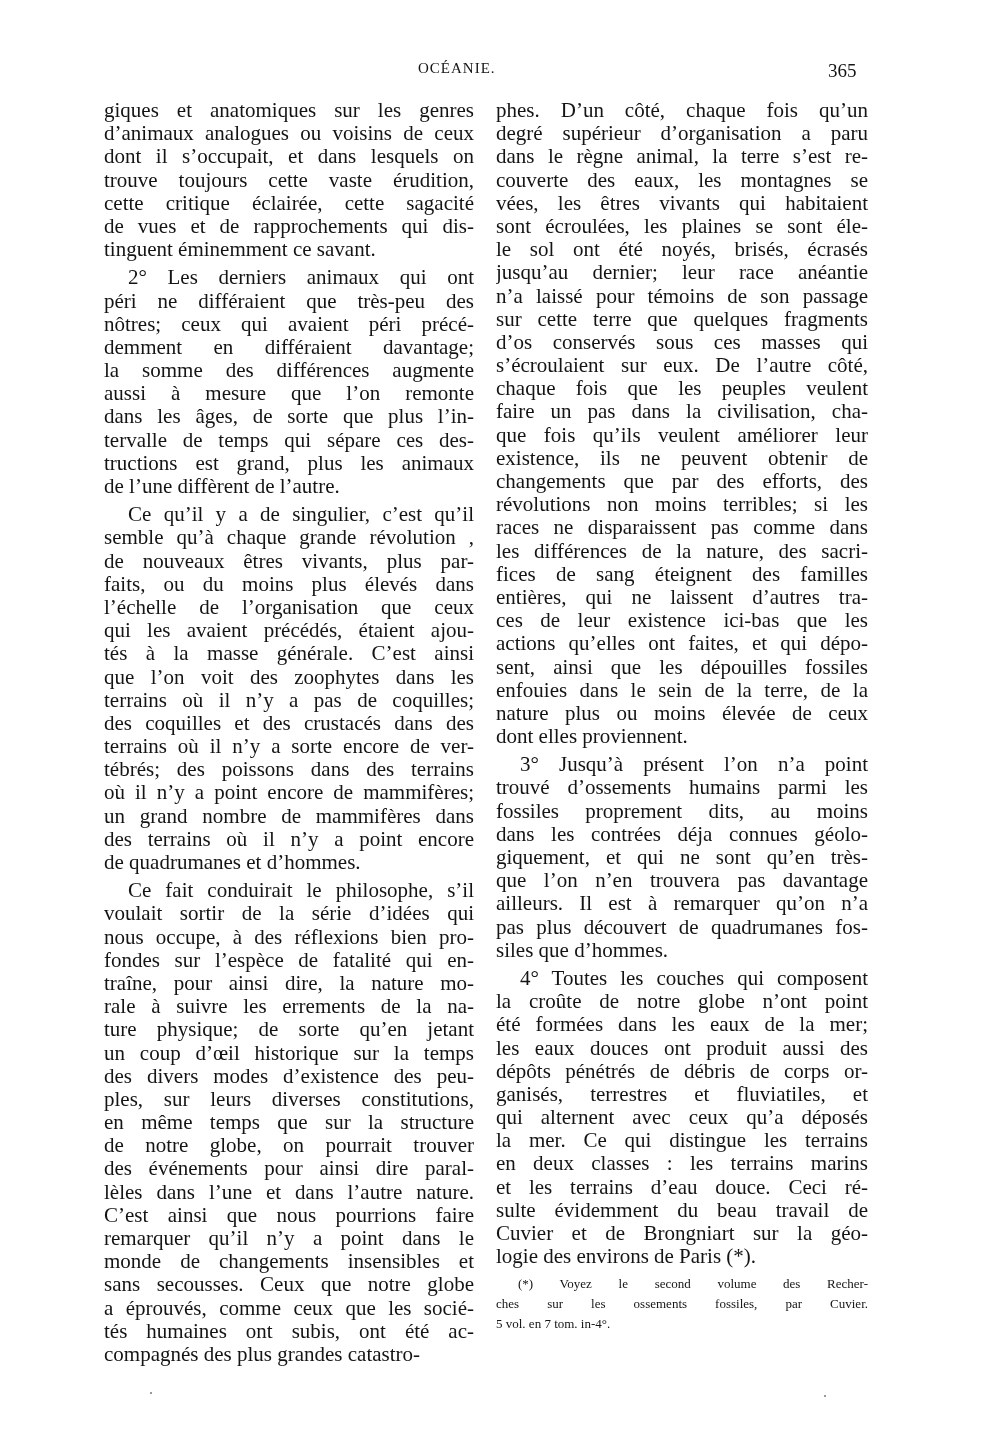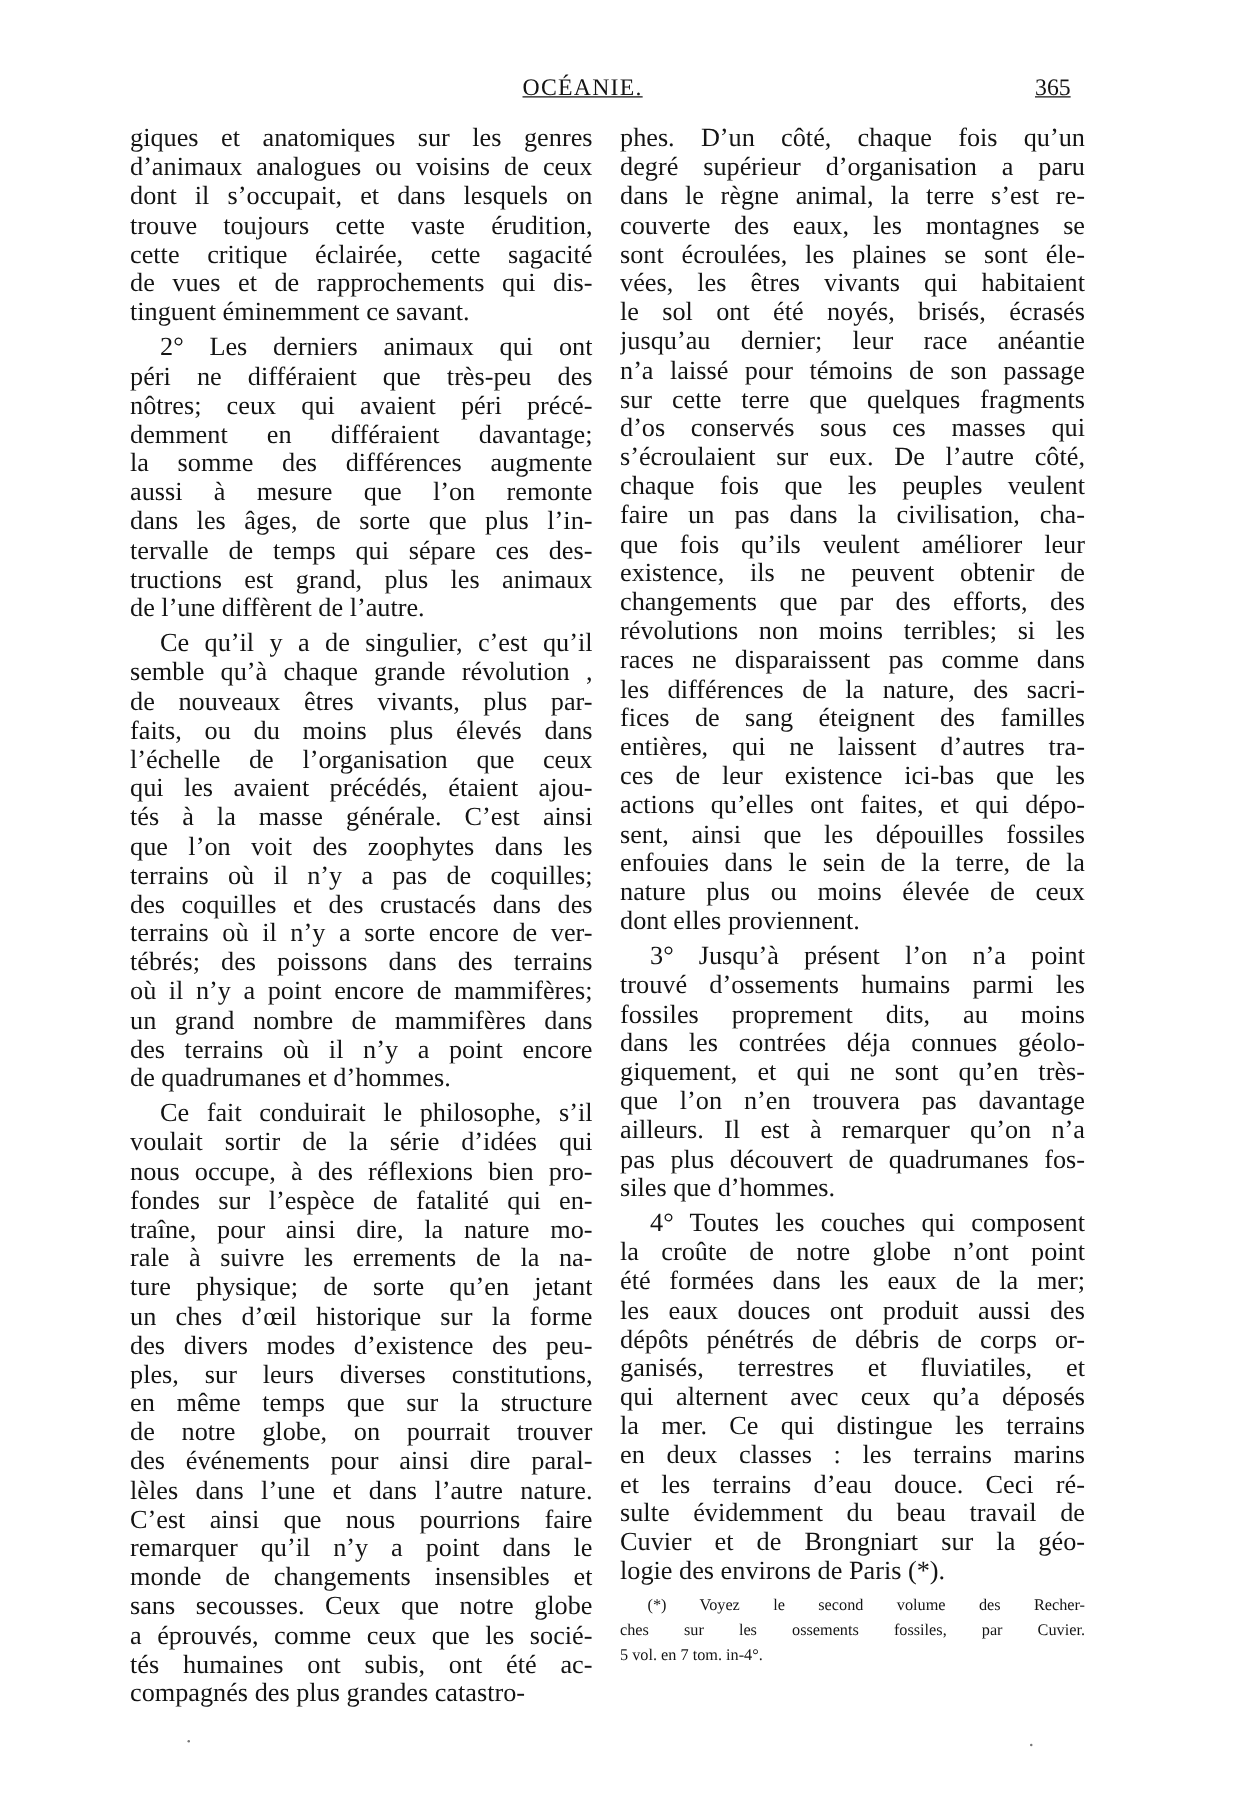--- a/index.html
+++ b/index.html
@@ -1,19 +1,19 @@
 <!DOCTYPE html>
 <html><head>
 <meta charset="utf-8">
 <style>
   html, body { margin: 0; padding: 0; background: #ffffff; }
   body { width: 1000px; height: 1435px; position: relative; overflow: hidden;
          font-family: "Liberation Serif", "DejaVu Serif", serif; color: #141414; }
-  .header-title { position: absolute; left: 418px; top: 60px; font-size: 19px; letter-spacing: 1px; text-decoration: underline; }
-  .page-number { position: absolute; left: 828px; top: 60px; font-size: 19px; text-decoration: underline; }
+  .header-title { position: absolute; left: 418px; top: 60px; font-size: 15px; letter-spacing: 1px; }
+  .page-number { position: absolute; left: 828px; top: 60px; font-size: 19px; }
   .column { position: absolute; top: 99px; width: 370px; }
   .col-left { left: 104px; }
   .col-right { left: 496px; width: 372px; }
   .line { height: 23.2px; line-height: 23.2px; font-size: 21px; white-space: nowrap;
           text-align: justify; text-align-last: justify; overflow: hidden; }
   .line.last { text-align-last: left; }
   .line.indent { padding-left: 24px; }
   .gap { height: 5px; }
   .footnote { margin-top: 6px; }
   .fn-line { height: 20px; line-height: 20px; font-size: 13px; white-space: nowrap;
@@ -74,21 +74,21 @@
     </div>
     <div class="gap"></div>
     <div>
       <div class="line indent">Ce fait conduirait le philosophe, s’il</div>
       <div class="line">voulait sortir de la série d’idées qui</div>
       <div class="line">nous occupe, à des réflexions bien pro-</div>
       <div class="line">fondes sur l’espèce de fatalité qui en-</div>
       <div class="line">traîne, pour ainsi dire, la nature mo-</div>
       <div class="line">rale à suivre les errements de la na-</div>
       <div class="line">ture physique; de sorte qu’en jetant</div>
-      <div class="line">un ches d’œil historique sur la forme</div>
+      <div class="line">un coup d’œil historique sur la temps</div>
       <div class="line">des divers modes d’existence des peu-</div>
       <div class="line">ples, sur leurs diverses constitutions,</div>
       <div class="line">en même temps que sur la structure</div>
       <div class="line">de notre globe, on pourrait trouver</div>
       <div class="line">des événements pour ainsi dire paral-</div>
       <div class="line">lèles dans l’une et dans l’autre nature.</div>
       <div class="line">C’est ainsi que nous pourrions faire</div>
       <div class="line">remarquer qu’il n’y a point dans le</div>
       <div class="line">monde de changements insensibles et</div>
       <div class="line">sans secousses. Ceux que notre globe</div>
@@ -96,22 +96,22 @@
       <div class="line">tés humaines ont subis, ont été ac-</div>
       <div class="line last">compagnés des plus grandes catastro-</div>
     </div>
   </div>
 <div class="column col-right" id="col-right">
     <div>
       <div class="line">phes. D’un côté, chaque fois qu’un</div>
       <div class="line">degré supérieur d’organisation a paru</div>
       <div class="line">dans le règne animal, la terre s’est re-</div>
       <div class="line">couverte des eaux, les montagnes se</div>
+      <div class="line">vées, les êtres vivants qui habitaient</div>
       <div class="line">sont écroulées, les plaines se sont éle-</div>
-      <div class="line">vées, les êtres vivants qui habitaient</div>
       <div class="line">le sol ont été noyés, brisés, écrasés</div>
       <div class="line">jusqu’au dernier; leur race anéantie</div>
       <div class="line">n’a laissé pour témoins de son passage</div>
       <div class="line">sur cette terre que quelques fragments</div>
       <div class="line">d’os conservés sous ces masses qui</div>
       <div class="line">s’écroulaient sur eux. De l’autre côté,</div>
       <div class="line">chaque fois que les peuples veulent</div>
       <div class="line">faire un pas dans la civilisation, cha-</div>
       <div class="line">que fois qu’ils veulent améliorer leur</div>
       <div class="line">existence, ils ne peuvent obtenir de</div>

